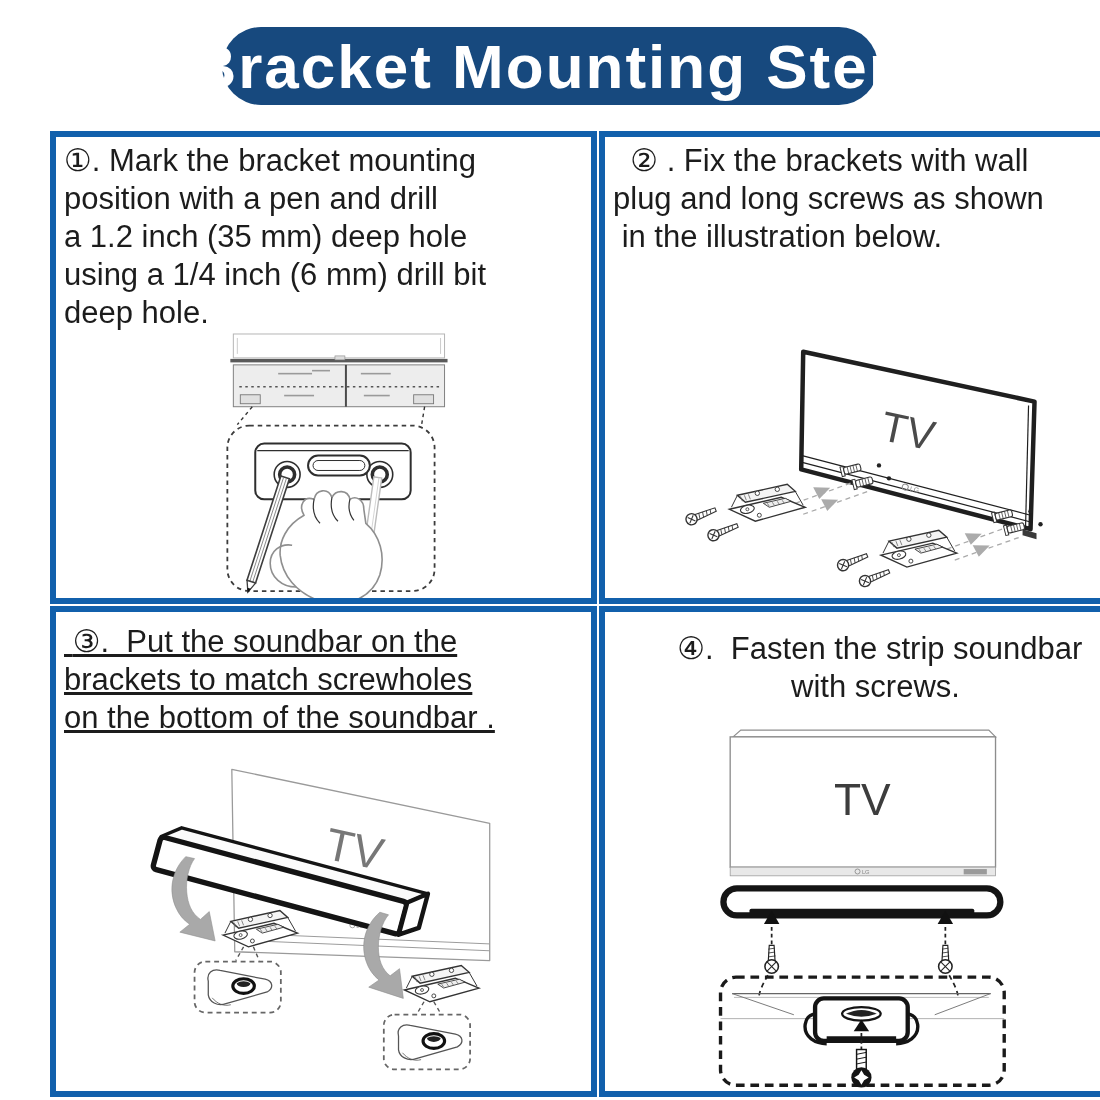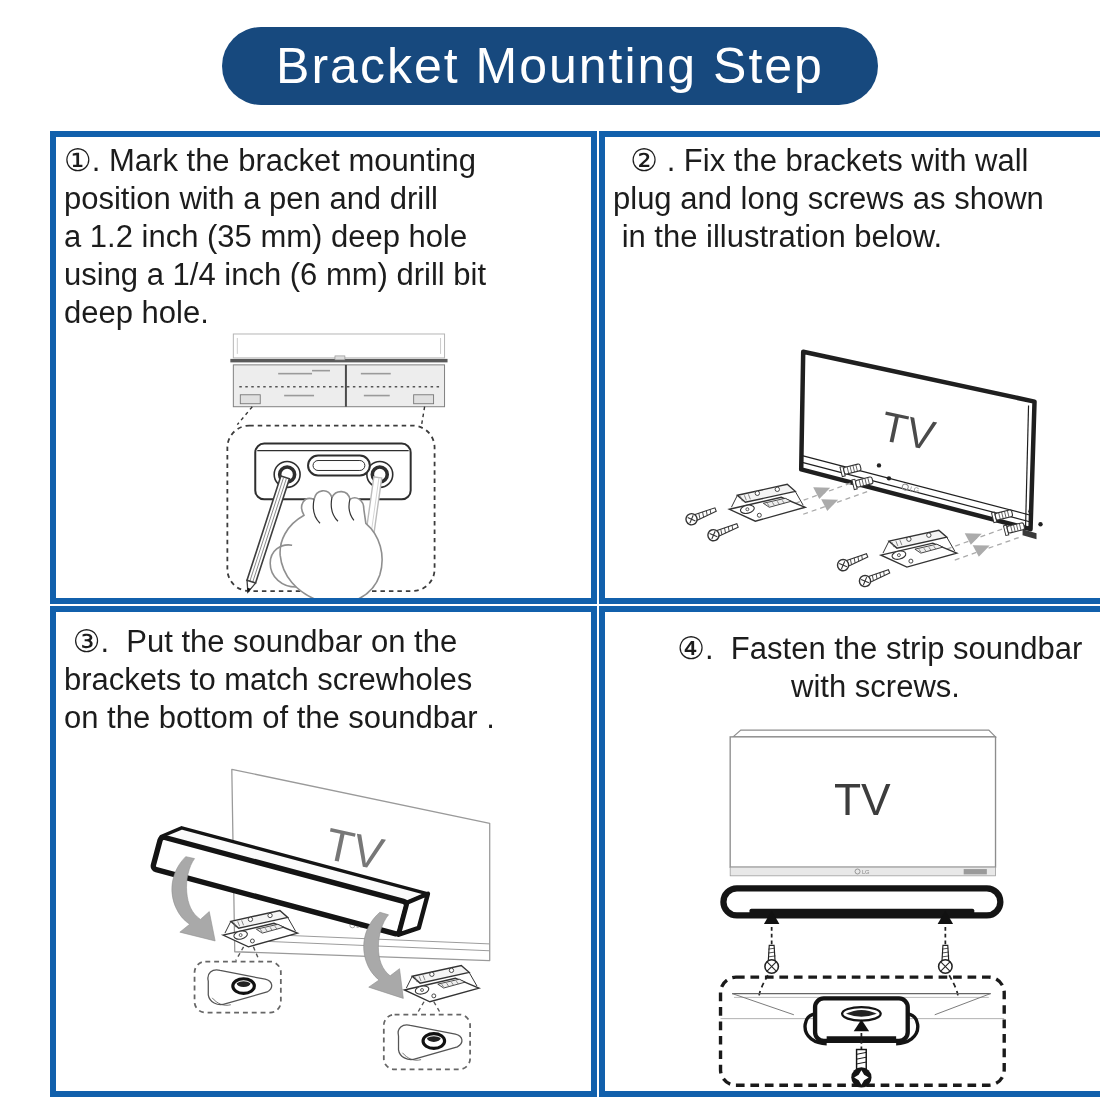--- a/index.html
+++ b/index.html
@@ -12,39 +12,39 @@
   body{
     width:1100px;height:1100px;position:relative;overflow:hidden;
     font-family:"Liberation Sans","DejaVu Sans",sans-serif;
   }
   .banner{
     position:absolute;left:222px;top:27px;width:656px;height:78px;
     background:var(--banner-bg);border-radius:40px;
     display:flex;align-items:center;justify-content:center;
   }
   .banner-title{
-    color:var(--banner-text);font-size:50px;letter-spacing:2px;font-weight:400;
+    color:var(--banner-text);font-size:62px;letter-spacing:2px;font-weight:700;
     white-space:nowrap;
   }
   .grid{
     position:absolute;left:2px;top:131px;width:908px;height:966px;
     display:grid;grid-template-columns:547px 547px;grid-template-rows:473px 491px;
     gap:2px;
     margin-left:48px;
   }
   .panel{
     border:6px solid var(--grid-border);background:#fff;box-sizing:border-box;
     display:flex;flex-direction:column;overflow:hidden;
   }
   .step-text{
     font-size:31px;line-height:38px;color:var(--text-color);
     white-space:pre-wrap;padding:5px 2px 0 8px;
   }
   .p2 .step-text{}
-  .p3 .step-text{padding-top:11px;}
+  .p3 .step-text{padding-top:11px;text-decoration:underline;}
   .p4 .step-text{padding-top:18px;text-align:center;}
   svg.illus{display:block;flex:1 1 auto;}
   .ln{stroke:#333;fill:none;}
 </style>
 </head>
 <body>
 
 <div class="banner">
   <div class="banner-title">Bracket Mounting Step</div>
 </div>

